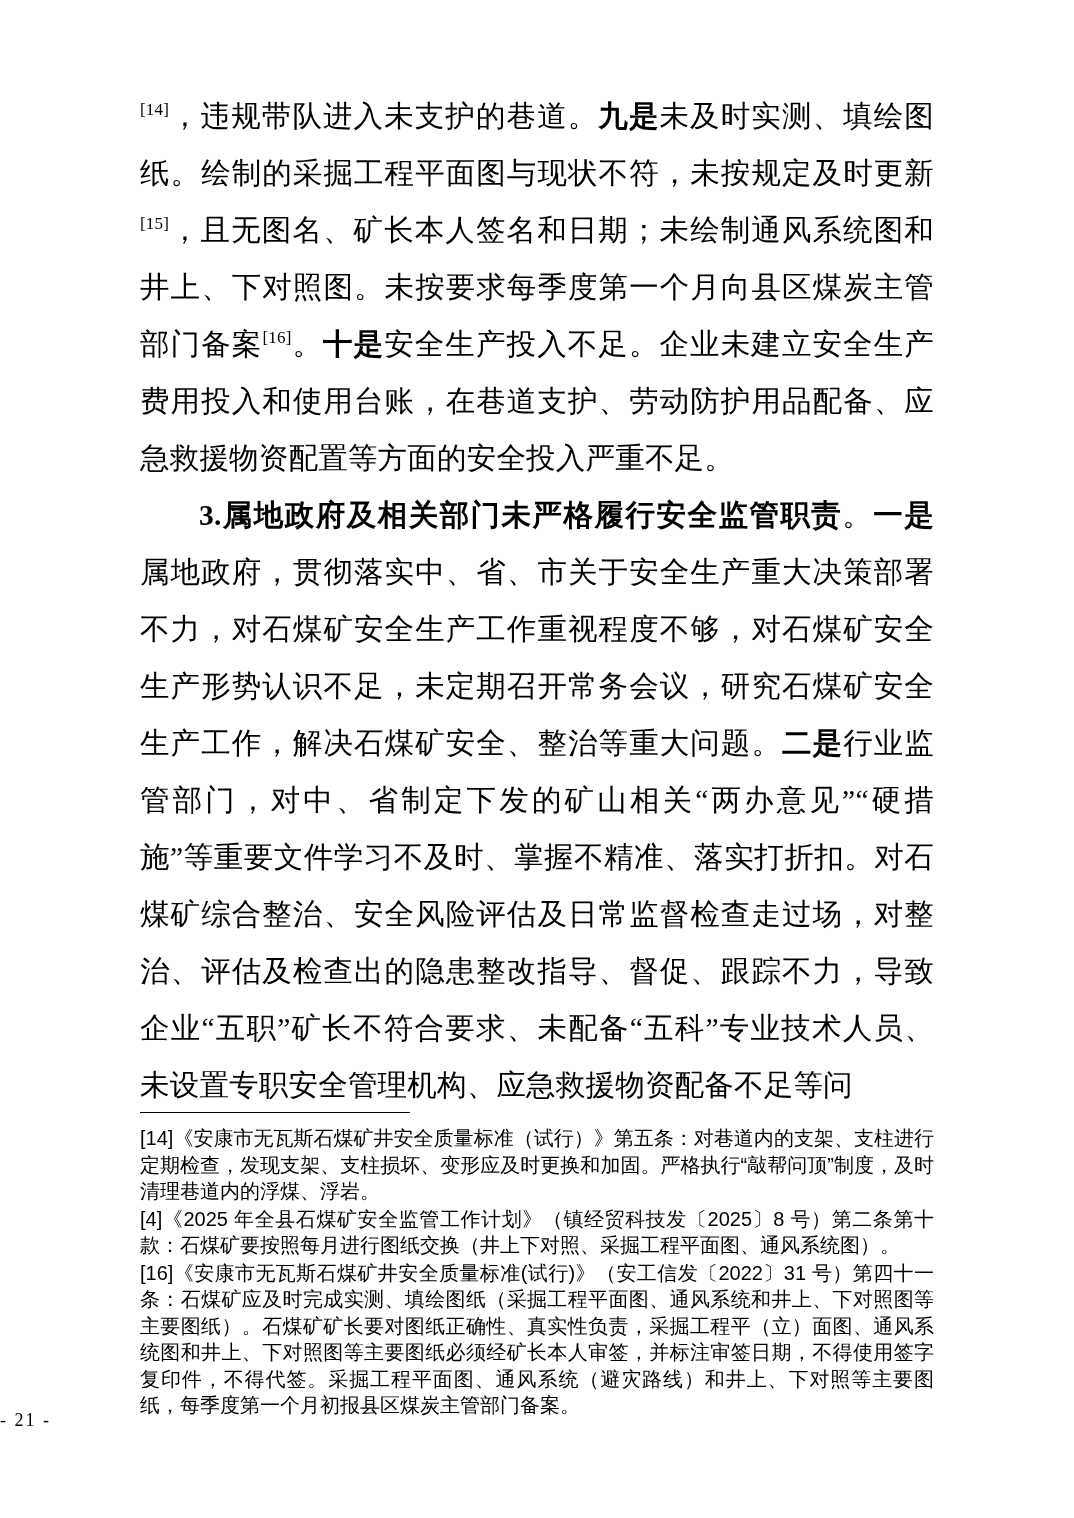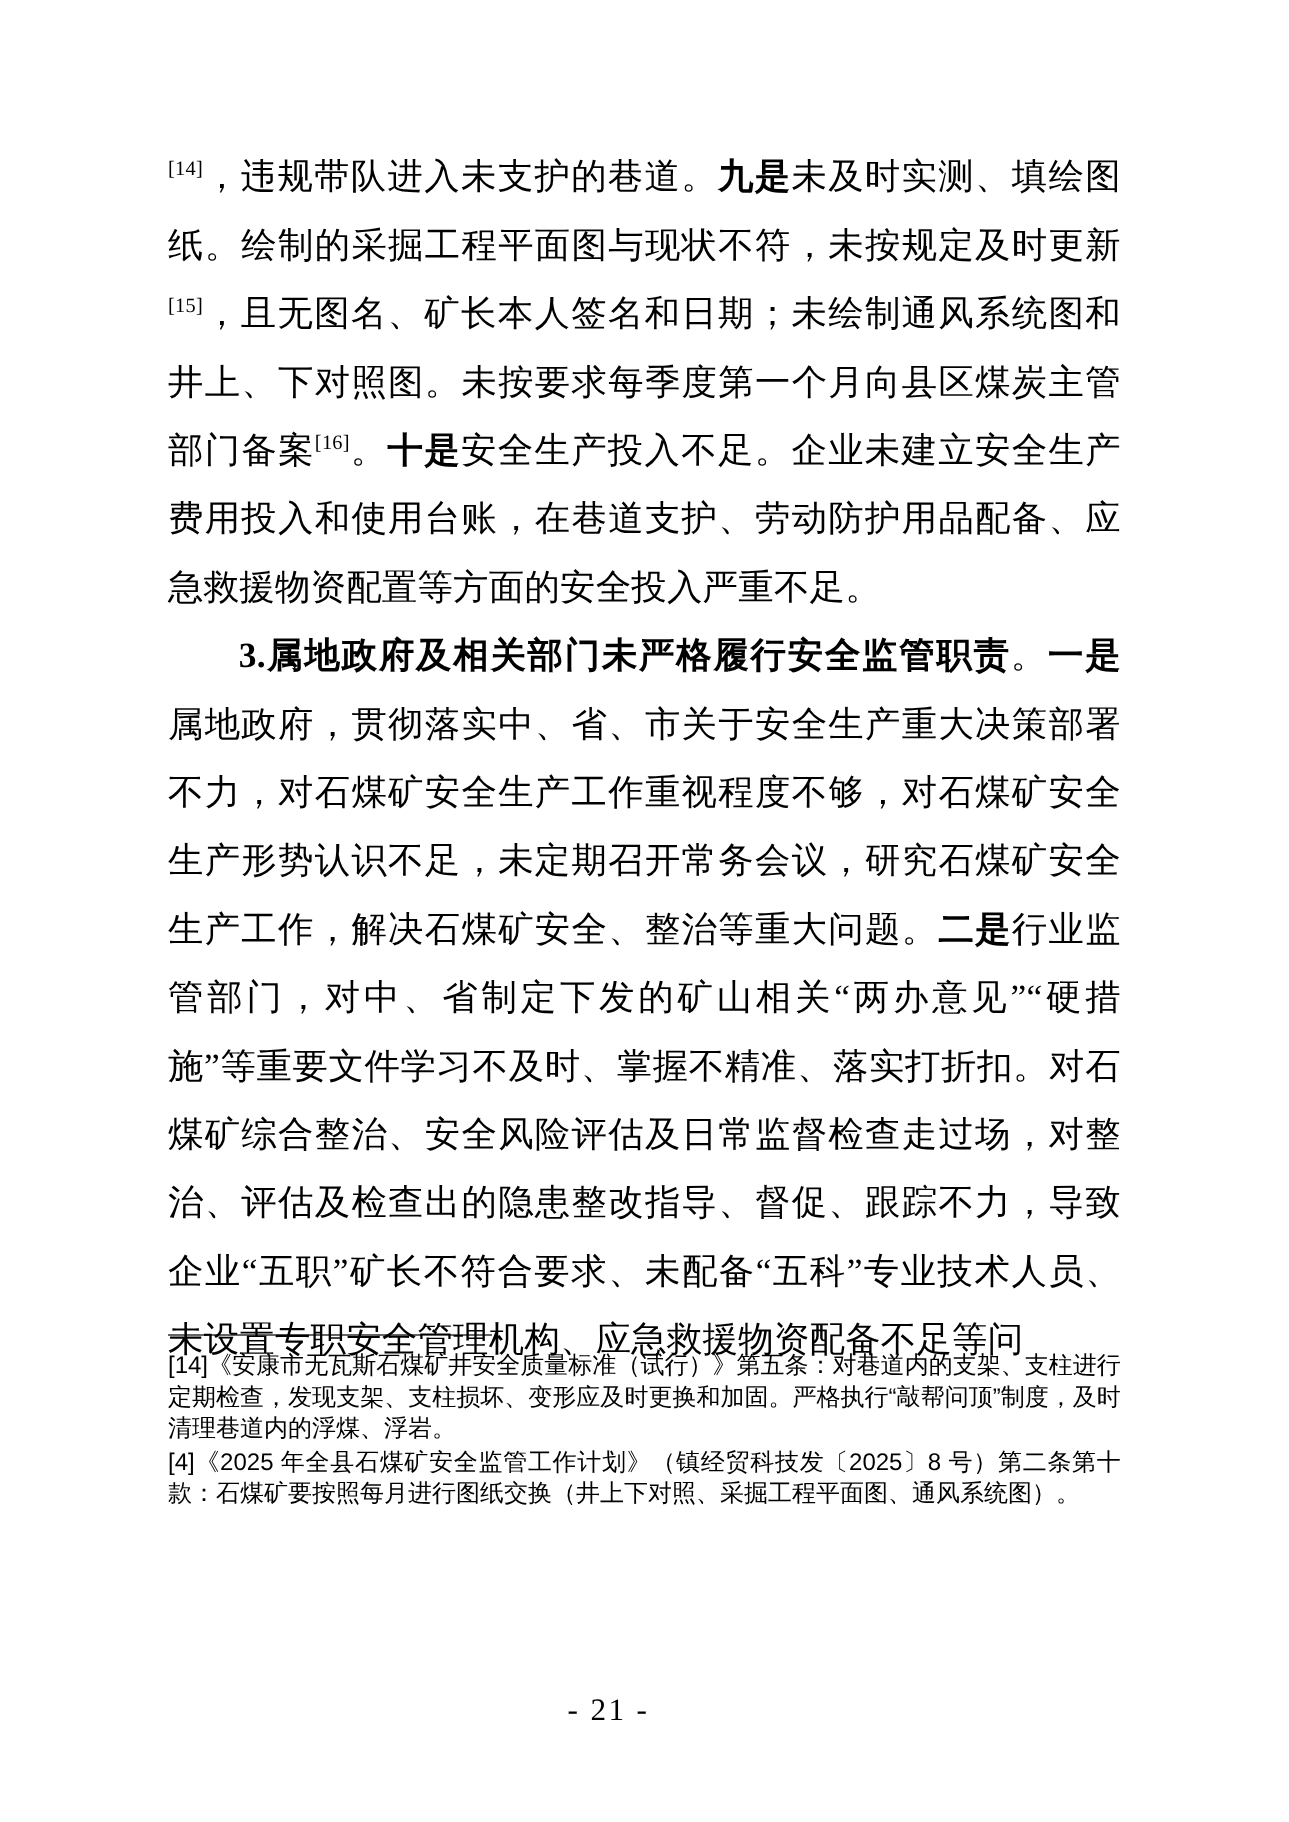--- a/index.html
+++ b/index.html
@@ -14,21 +14,21 @@
     color: #000000;
     position: relative;
     overflow: hidden;
   }
   .page {
     position: absolute;
     left: 0; top: 0;
     width: 1074px;
     height: 1450px;
     box-sizing: border-box;
-    padding: 120px 140px 40px 140px;
+    padding: 88px 140px 40px 140px;
   }
   .body-text {
     font-size: 29.5px;
     line-height: 57px;
     text-align: justify;
     text-justify: inter-ideograph;
     letter-spacing: 0.2px;
   }
   .para {
     margin: 0;
@@ -69,42 +69,43 @@
     line-height: 26.5px;
     text-align: justify;
     text-justify: inter-ideograph;
     margin: 0 0 1px 0;
   }
   .page-number {
     position: absolute;
     left: 0;
     top: 1410px;
     width: 1074px;
-    text-align: center;
+    text-align: left;
     padding-right: 60px;
     box-sizing: border-box;
     font-family: "Liberation Serif", "DejaVu Serif", serif;
-    font-size: 26px;
+    font-size: 18px;
     letter-spacing: 2px;
   }
 </style>
 </head>
 <body>
 
 <div class="page">
 
   <div class="body-text">
 
     <p class="para"><span class="sup-lead">[14]</span><span>，违规带队进入未支护的巷道。</span><span class="bold">九是</span><span>未及时实测、填绘图纸。绘制的采掘工程平面图与现状不符，未按规定及时更新</span><sup>[15]</sup><span>，且无图名、矿长本人签名和日期；未绘制通风系统图和井上、下对照图。未按要求每季度第一个月向县区煤炭主管部门备案</span><sup>[16]</sup><span>。</span><span class="bold">十是</span><span>安全生产投入不足。企业未建立安全生产费用投入和使用台账，在巷道支护、劳动防护用品配备、应急救援物资配置等方面的安全投入严重不足。</span></p>
 
     <p class="para indent"><span class="bold">3.属地政府及相关部门未严格履行安全监管职责</span><span>。</span><span class="bold">一是</span><span>属地政府，贯彻落实中、省、市关于安全生产重大决策部署不力，对石煤矿安全生产工作重视程度不够，对石煤矿安全生产形势认识不足，未定期召开常务会议，研究石煤矿安全生产工作，解决石煤矿安全、整治等重大问题。</span><span class="bold">二是</span><span>行业监管部门，对中、省制定下发的矿山相关“两办意见”“硬措施”等重要文件学习不及时、掌握不精准、落实打折扣。对石煤矿综合整治、安全风险评估及日常监督检查走过场，对整治、评估及检查出的隐患整改指导、督促、跟踪不力，导致企业“五职”矿长不符合要求、未配备“五科”专业技术人员、未设置专职安全管理机构、应急救援物资配备不足等问</span></p>
 
   </div>
 
   <div class="footnote-area">
     <div class="footnote-rule"></div>
     <p class="footnote">[14]《安康市无瓦斯石煤矿井安全质量标准（试行）》第五条：对巷道内的支架、支柱进行定期检查，发现支架、支柱损坏、变形应及时更换和加固。严格执行“敲帮问顶”制度，及时清理巷道内的浮煤、浮岩。</p>
     <p class="footnote">[4]《2025 年全县石煤矿安全监管工作计划》（镇经贸科技发〔2025〕8 号）第二条第十款：石煤矿要按照每月进行图纸交换（井上下对照、采掘工程平面图、通风系统图）。</p>
+    <p class="footnote">[16]《安康市无瓦斯石煤矿井安全质量标准(试行)》（安工信发〔2022〕31 号）第四十一条：石煤矿应及时完成实测、填绘图纸（采掘工程平面图、通风系统和井上、下对照图等主要图纸）。石煤矿矿长要对图纸正确性、真实性负责，采掘工程平（立）面图、通风系统图和井上、下对照图等主要图纸必须经矿长本人审签，并标注审签日期，不得使用签字复印件，不得代签。采掘工程平面图、通风系统（避灾路线）和井上、下对照等主要图纸，每季度第一个月初报县区煤炭主管部门备案。</p>
   </div>
 
   <div class="page-number">- 21 -</div>
 
 </div>
 
 </body></html>

